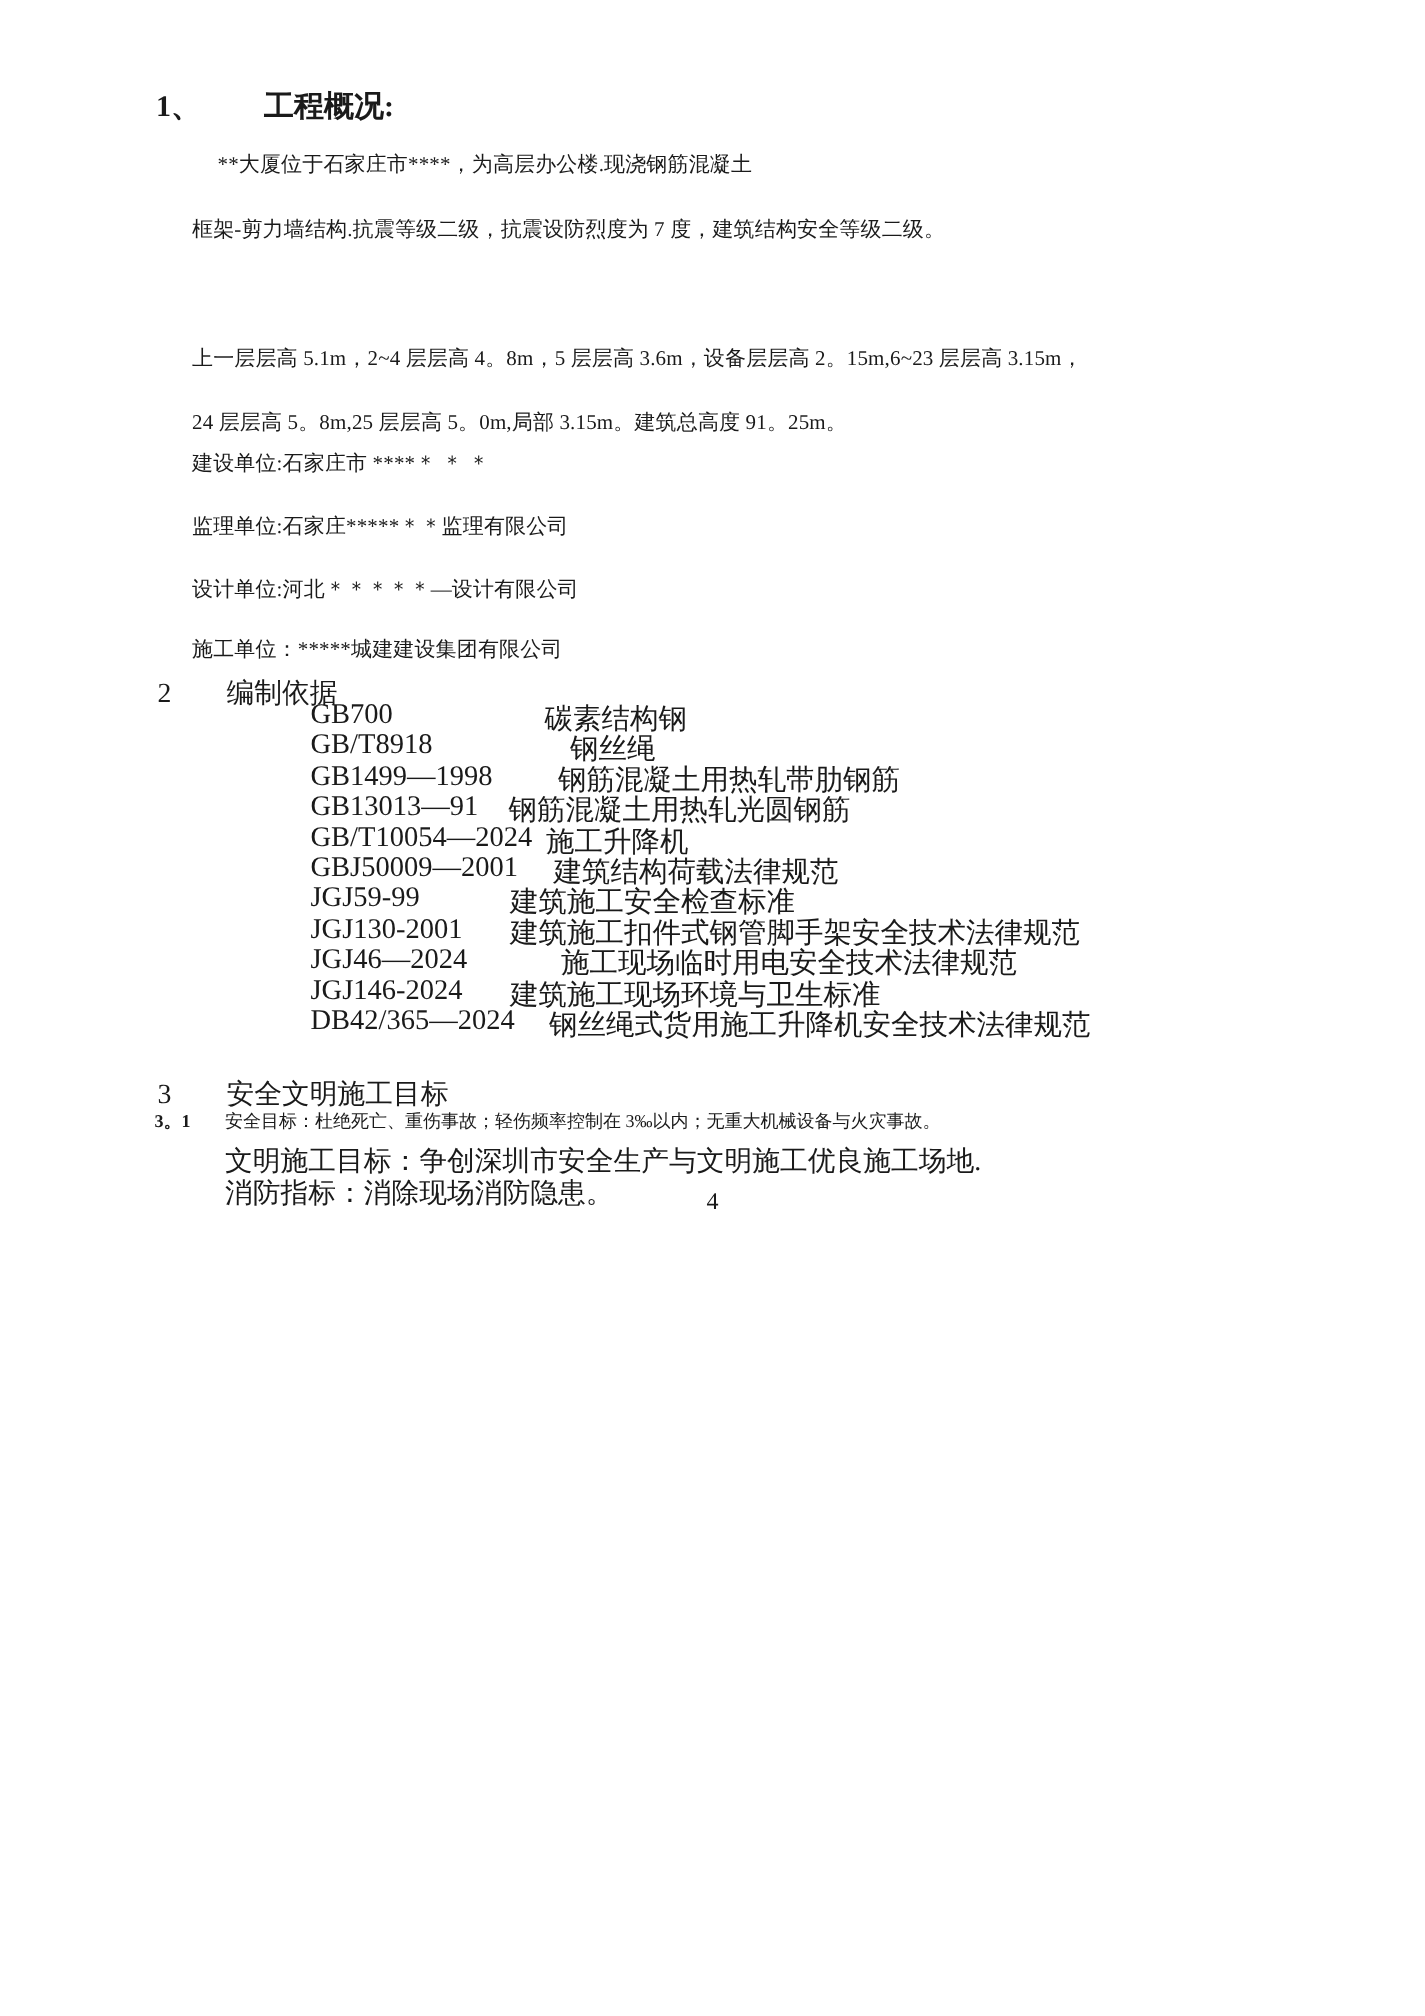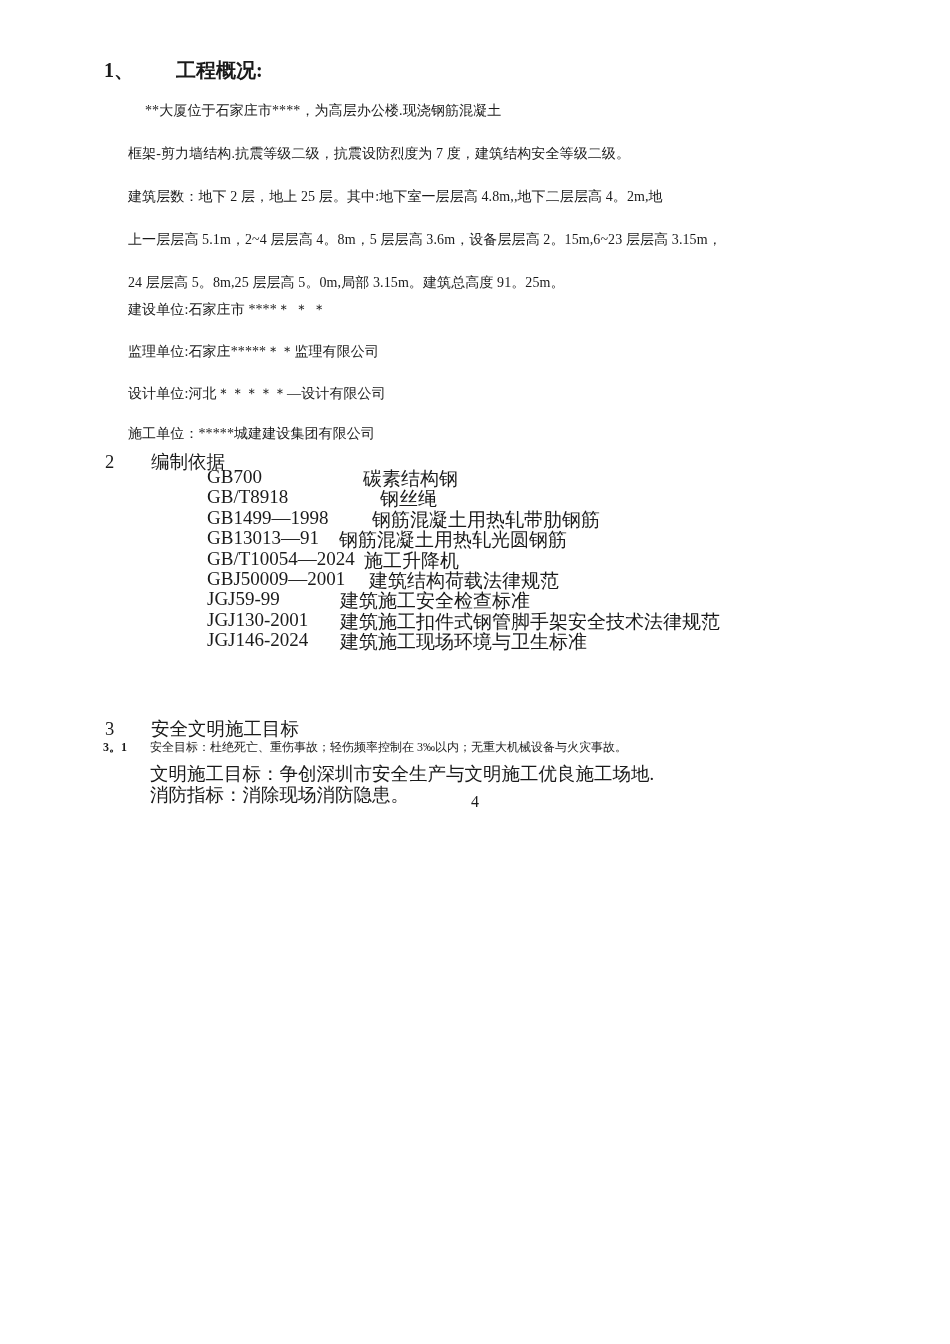--- a/index.html
+++ b/index.html
@@ -109,21 +109,20 @@
 <body>
 
 <div class="page">
 
   <div class="heading-1">
     <span class="h-num">1、</span><span class="h-text">工程概况:</span>
   </div>
 
   <div class="body-para" style="left:145px; top:104px;">**大厦位于石家庄市****，为高层办公楼.现浇钢筋混凝土</div>
   <div class="body-para" style="left:128px; top:147px;">框架-剪力墙结构.抗震等级二级，抗震设防烈度为 7 度，建筑结构安全等级二级。</div>
-  <div class="body-para" style="left:128px; top:190px;">建筑层数：地下 2 层，地上 25 层。其中:地下室一层层高 4.8m,,地下二层层高 4。2m,地</div>
   <div class="body-para" style="left:128px; top:233px;">上一层层高 5.1m，2~4 层层高 4。8m，5 层层高 3.6m，设备层层高 2。15m,6~23 层层高 3.15m，</div>
   <div class="body-para" style="left:128px; top:276px;">24 层层高 5。8m,25 层层高 5。0m,局部 3.15m。建筑总高度 91。25m。</div>
   <div class="body-para" style="left:128px; top:303px;">建设单位:石家庄市 ****＊ ＊ ＊</div>
   <div class="body-para" style="left:128px; top:345px;">监理单位:石家庄*****＊＊监理有限公司</div>
   <div class="body-para" style="left:128px; top:387px;">设计单位:河北＊＊＊＊＊—设计有限公司</div>
   <div class="body-para" style="left:128px; top:427px;">施工单位：*****城建建设集团有限公司</div>
 
   <div class="sec-head" style="left:105px; top:449px;">
     <span class="s-num">2</span><span>编制依据</span>
   </div>
@@ -155,22 +154,30 @@
     </div>
     <div class="std-row">
       <span class="std-code">JGJ59-99</span>
       <span class="std-desc" style="left:340px;">建筑施工安全检查标准</span>
     </div>
     <div class="std-row">
       <span class="std-code">JGJ130-2001</span>
       <span class="std-desc" style="left:340px;">建筑施工扣件式钢管脚手架安全技术法律规范</span>
     </div>
     <div class="std-row">
+      <span class="std-code">JGJ46—2024</span>
+      <span class="std-desc" style="left:374px;">施工现场临时用电安全技术法律规范</span>
+    </div>
+    <div class="std-row">
       <span class="std-code">JGJ146-2024</span>
       <span class="std-desc" style="left:340px;">建筑施工现场环境与卫生标准</span>
+    </div>
+    <div class="std-row">
+      <span class="std-code">DB42/365—2024</span>
+      <span class="std-desc" style="left:366px;">钢丝绳式货用施工升降机安全技术法律规范</span>
     </div>
   </div>
 
   <div class="sec-head" style="left:105px; top:716px;">
     <span class="s-num">3</span><span>安全文明施工目标</span>
   </div>
 
   <div class="sec-sub" style="left:103px; top:739px;">
     <span class="ss-num">3。1</span><span>安全目标：杜绝死亡、重伤事故；轻伤频率控制在 3‰以内；无重大机械设备与火灾事故。</span>
   </div>

